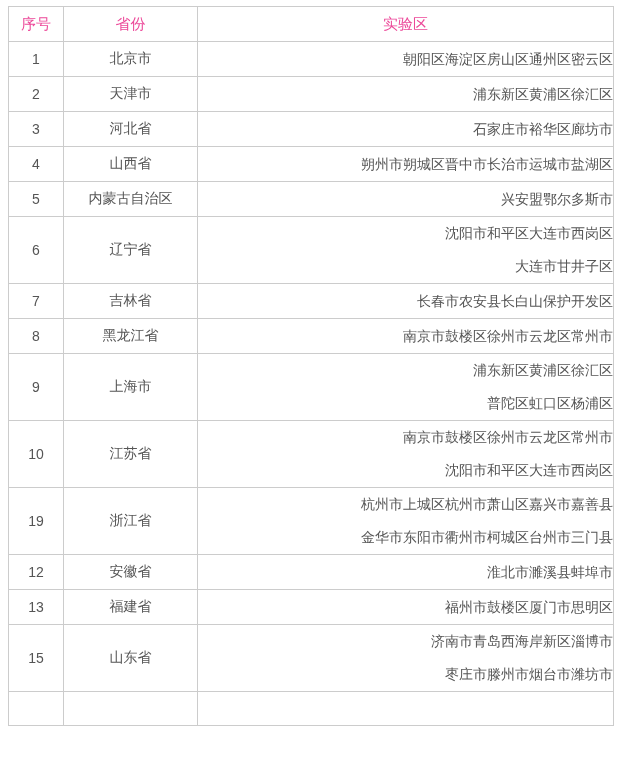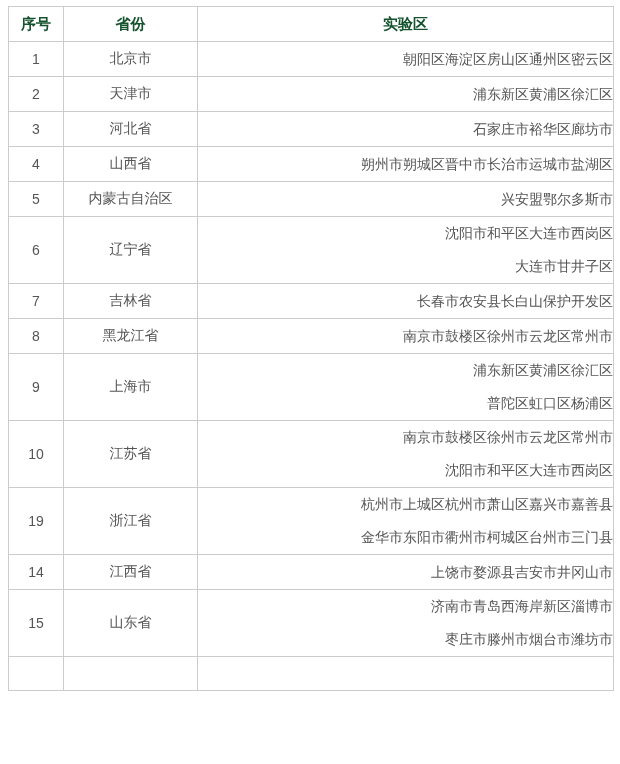--- a/index.html
+++ b/index.html
@@ -25,22 +25,22 @@
     border: 1px solid #cccccc;
     text-align: center;
     vertical-align: middle;
     padding: 0;
     overflow: hidden;
     word-break: break-all;
   }
   table.province-table th {
     height: 34px;
     font-size: 15px;
-    font-weight: bold;
-    color: #14532d;
+    font-weight: normal;
+    color: #ec4899;
   }
   table.province-table td {
     height: 34px;
     font-size: 14px;
     font-weight: normal;
     color: #555555;
   }
   col.col-no { width: 55px; }
   col.col-province { width: 134px; }
   col.col-zones { width: 416px; }
@@ -146,24 +146,31 @@
       </tr>
       <tr>
         <td>19</td>
         <td>浙江省</td>
         <td>
           <div class="zone-line">杭州市上城区杭州市萧山区嘉兴市嘉善县</div>
           <div class="zone-line">金华市东阳市衢州市柯城区台州市三门县</div>
         </td>
       </tr>
       <tr>
-        <td>14</td>
-        <td>江西省</td>
+        <td>12</td>
+        <td>安徽省</td>
         <td>
-          <div class="zone-line">上饶市婺源县吉安市井冈山市</div>
+          <div class="zone-line">淮北市濉溪县蚌埠市</div>
+        </td>
+      </tr>
+      <tr>
+        <td>13</td>
+        <td>福建省</td>
+        <td>
+          <div class="zone-line">福州市鼓楼区厦门市思明区</div>
         </td>
       </tr>
       <tr>
         <td>15</td>
         <td>山东省</td>
         <td>
           <div class="zone-line">济南市青岛西海岸新区淄博市</div>
           <div class="zone-line">枣庄市滕州市烟台市潍坊市</div>
         </td>
       </tr>

